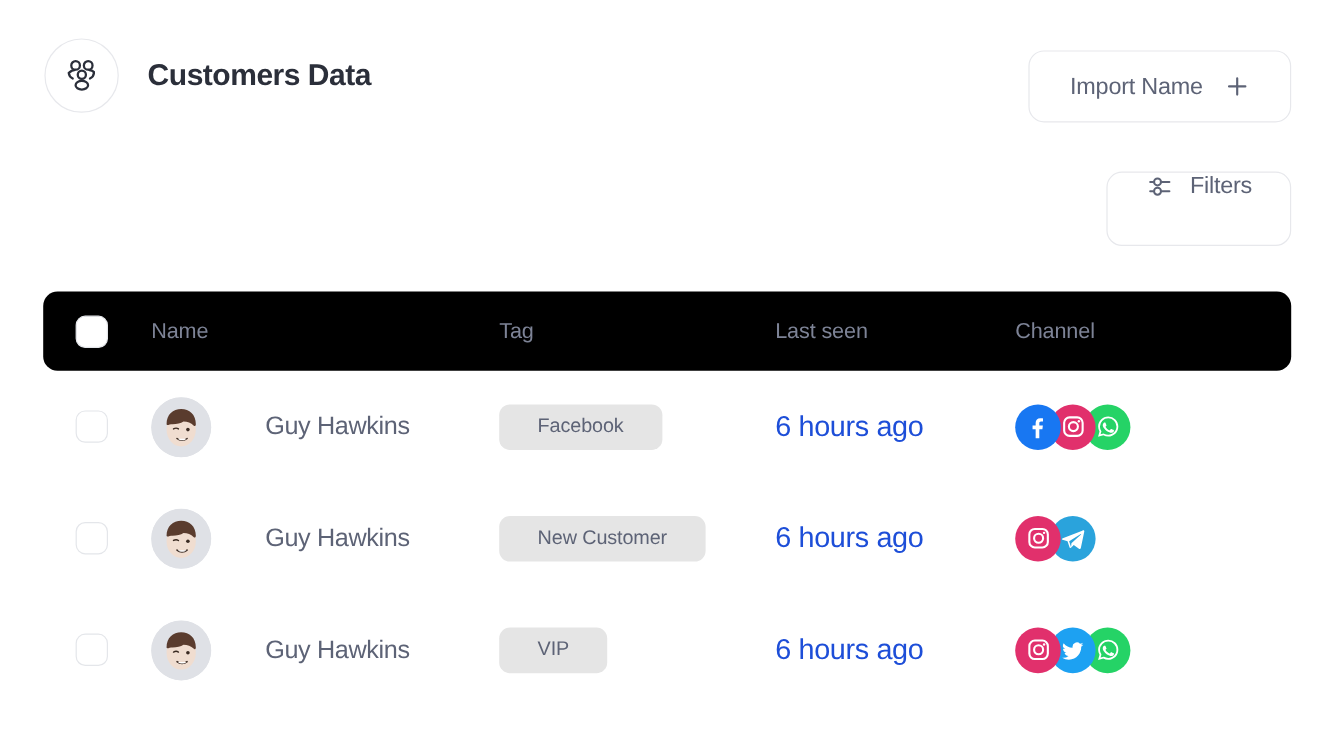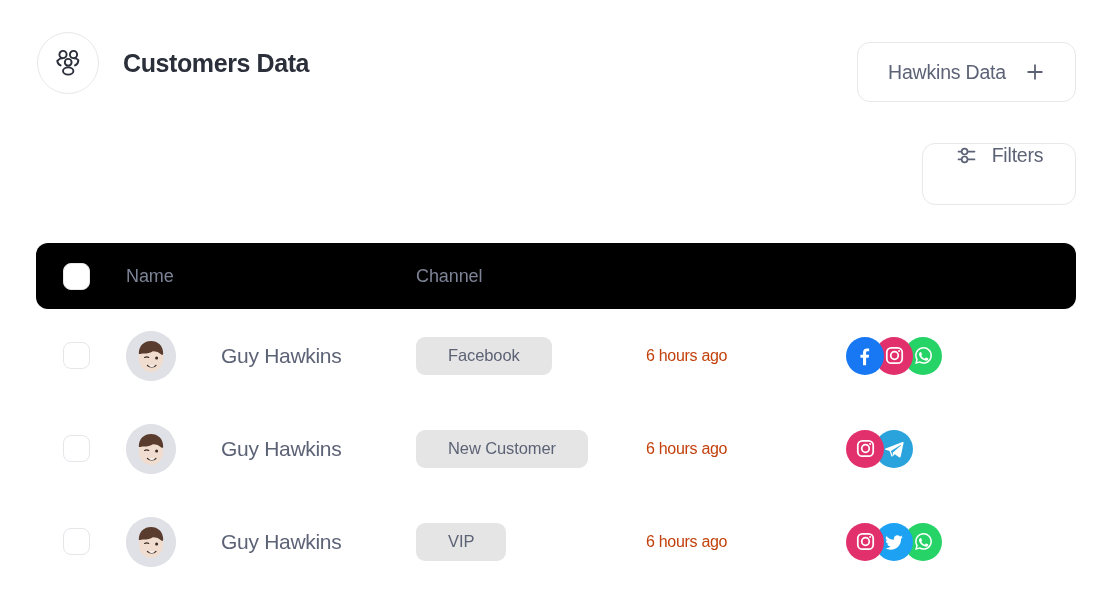--- a/index.html
+++ b/index.html
@@ -207,22 +207,22 @@
     display: inline-block;
     background: #e5e5e5;
     border-radius: 9px;
     padding: 9px 32px 10px;
     font-size: 16.5px;
     color: #5d6376;
     letter-spacing: -0.1px;
     white-space: nowrap;
   }
   .seen-text {
-    font-size: 16px;
-    color: #c2410c;
+    font-size: 24px;
+    color: #1d4ed8;
     letter-spacing: -0.3px;
     white-space: nowrap;
   }
   .channels {
     display: flex;
     align-items: center;
   }
   .chan {
     width: 38px;
     height: 38px;
@@ -250,21 +250,21 @@
         <path d="M7.2 14.1c.9-1 2.3-1.7 3.9-1.7" stroke="#2b2f3a" stroke-width="1.9" stroke-linecap="round"></path>
         <path d="M23.4 12.4c1.6 0 3 .7 3.9 1.7" stroke="#2b2f3a" stroke-width="1.9" stroke-linecap="round"></path>
         <path d="M27.3 14.8a5.6 5.6 0 0 1-3.3 4.6" stroke="#2b2f3a" stroke-width="1.9" stroke-linecap="round"></path>
         <ellipse cx="17.2" cy="25" rx="5.2" ry="3.6" stroke="#2b2f3a" stroke-width="1.9"></ellipse>
       </svg>
     </div>
     <div class="page-title">Customers Data</div>
   </div>
 
   <div class="import-btn">
-    <span class="import-btn-label">Hawkins Data</span>
+    <span class="import-btn-label">Import Name</span>
     <span class="import-plus">
       <svg width="20" height="20" viewBox="0 0 20 20" fill="none">
         <path d="M10 3.2v13.6M3.2 10h13.6" stroke="#5d6376" stroke-width="1.8" stroke-linecap="round"></path>
       </svg>
     </span>
   </div>
 </div>
 
 <div class="search-row">
 
@@ -281,20 +281,22 @@
   </div>
 </div>
 
 <div class="table">
 
   <div class="table-head">
     <div class="col-check">
       <div class="checkbox"></div>
     </div>
     <div class="th col-name">Name</div>
+    <div class="th col-tag">Tag</div>
+    <div class="th col-seen">Last seen</div>
     <div class="th col-chan">Channel</div>
   </div>
 
   <div class="table-row">
     <div class="col-check">
       <div class="checkbox"></div>
     </div>
     <div class="col-name cell-name">
       <div class="avatar">
         <svg width="50" height="50" viewBox="0 0 50 50">

